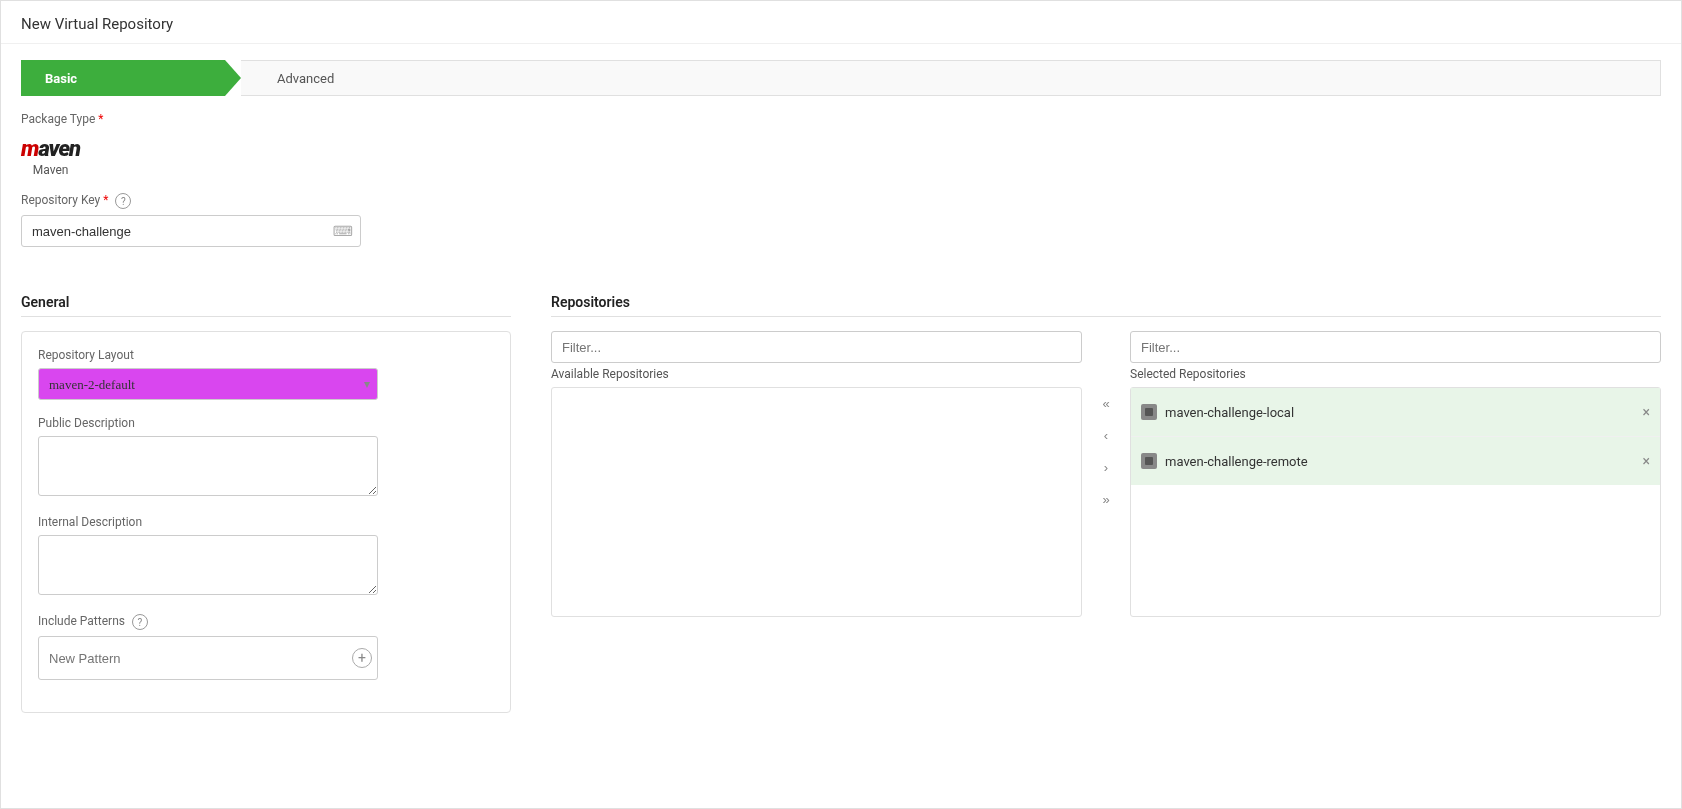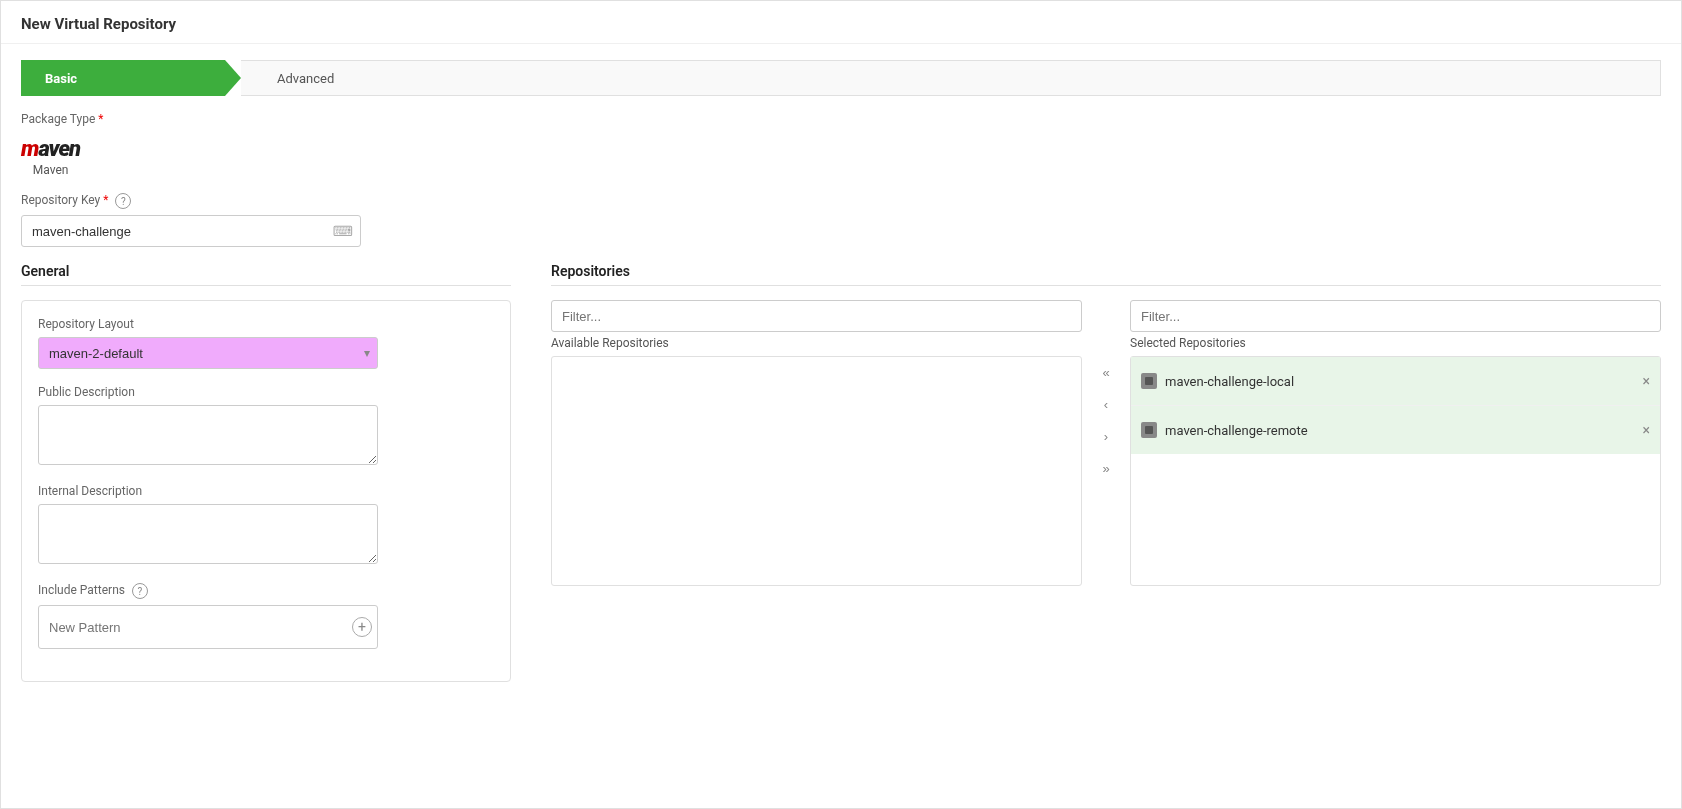--- a/index.html
+++ b/index.html
@@ -12,21 +12,21 @@
     .page-container {
       background: #fff;
       min-height: 809px;
       padding: 0;
       border: 1px solid #e0e0e0;
       position: relative;
     }
     .page-title {
       padding: 14px 20px 10px 20px;
       font-size: 15px;
-      font-weight: 700;
+      font-weight: 400;
       color: #333;
       background: #fff;
       border-bottom: 1px solid #f0f0f0;
     }
     .step-bar {
       display: flex;
       margin: 16px 20px;
       height: 36px;
     }
     .step-basic {
@@ -138,20 +138,21 @@
     .right-column {
       flex: 1;
     }
     .section-title {
       font-size: 14px;
       font-weight: 600;
       color: #222;
       margin-bottom: 14px;
       border-bottom: 1px solid #e0e0e0;
       padding-bottom: 6px;
+      margin-top: 31px;
     }
     .general-box {
       border: 1px solid #e0e0e0;
       border-radius: 4px;
       padding: 16px;
     }
     .field-group {
       margin-bottom: 16px;
     }
     .select-wrapper {
@@ -159,24 +160,25 @@
       width: 340px;
     }
     .select-input {
       width: 100%;
       height: 32px;
       border: 1px solid #ccc;
       border-radius: 3px;
       padding: 0 30px 0 10px;
       font-size: 13px;
       color: #333;
-      background: #f0abfc;
+      background: #d946ef;
       appearance: none;
       outline: none;
       cursor: pointer;
+      font-family: Liberation Serif, serif;
     }
     .select-arrow {
       position: absolute;
       right: 8px;
       top: 50%;
       transform: translateY(-50%);
       pointer-events: none;
       color: #888;
       font-size: 12px;
     }

